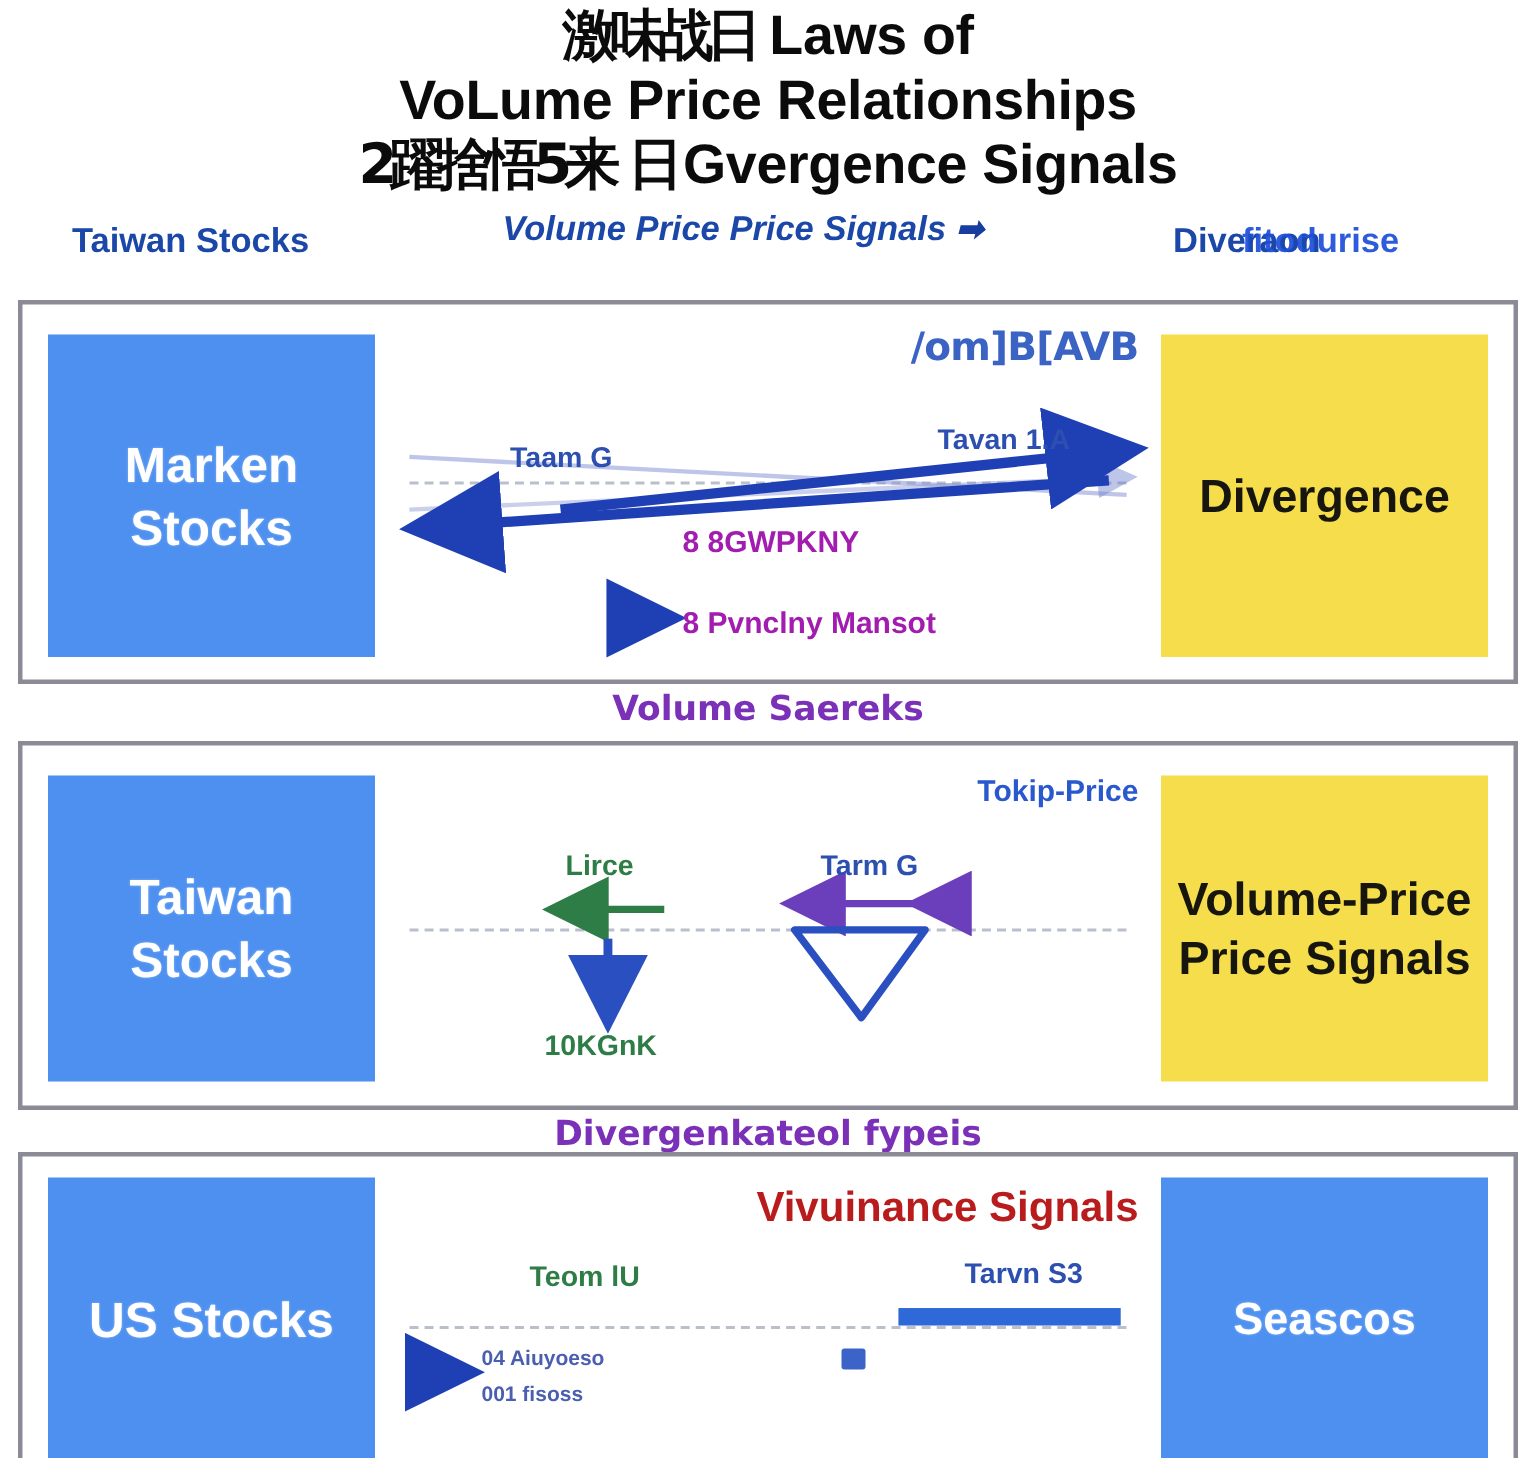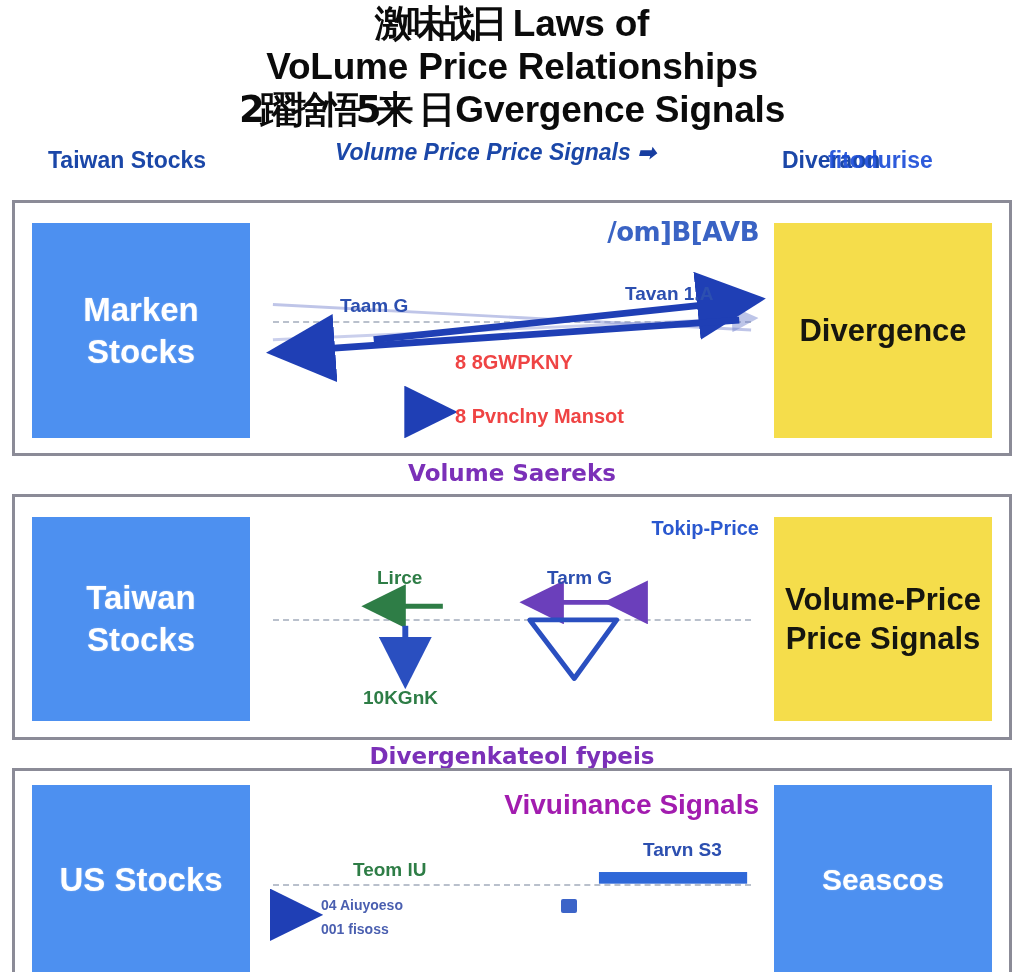--- a/index.html
+++ b/index.html
@@ -135,39 +135,39 @@
     letter-spacing: -0.5px;
   }
   #c1-title {
     top: 20px;
     font-size: 20px;
     color: #2a58cf;
   }
   #c2-title {
     top: 18px;
     font-size: 28px;
-    color: #a21caf;
+    color: #b91c1c;
   }
 
   .baseline {
     position: absolute;
     left: 8px;
     right: 8px;
     border-top: 2px dashed #b9c0cc;
   }
 
   .lbl {
     position: absolute;
     font-size: 19px;
     font-weight: bold;
     white-space: nowrap;
   }
   .lbl.navy   { color: #2c4fb0; }
   .lbl.green  { color: #2e7d46; }
-  .lbl.red    { color: #ef4444; font-size: 20px; }
+  .lbl.red    { color: #a21caf; font-size: 20px; }
   .lbl.blueish{ color: #4a5fb0; font-size: 14px; }
 
   svg.overlay {
     position: absolute;
     left: 0;
     top: 0;
     width: 100%;
     height: 100%;
     overflow: visible;
   }
@@ -323,21 +323,21 @@
         <marker id="ah-navy3" markerWidth="9" markerHeight="9" refX="6.5" refY="4.5" orient="auto">
           <path d="M0,0 L9,4.5 L0,9 z" fill="#1f3fb5"></path>
         </marker>
       </defs>
 
       <rect x="338" y="104" width="150" height="12" fill="#2f68d8"></rect>
 
       <line x1="12" y1="148" x2="44" y2="148" stroke="#1f3fb5" stroke-width="6" marker-end="url(#ah-navy3)"></line>
     </svg>
 
-    <div class="lbl green" style="left:88px; top:70px;margin-top:18px;">Teom lU</div>
+    <div class="lbl green" style="left:88px; top:70px;">Teom lU</div>
     <div class="lbl navy" style="left:378px; top:68px;">Tarvn S3</div>
     <div class="lbl blueish" style="left:56px; top:126px;">04 Aiuyoeso</div>
     <div class="lbl blueish" style="left:56px; top:150px;">001 fisoss</div>
 
     <div class="legend-row" style="left:296px; top:124px;">
       <span class="sq"></span>
     </div>
   </div>
 
   <div class="endbox right blue small">Seascos</div>

